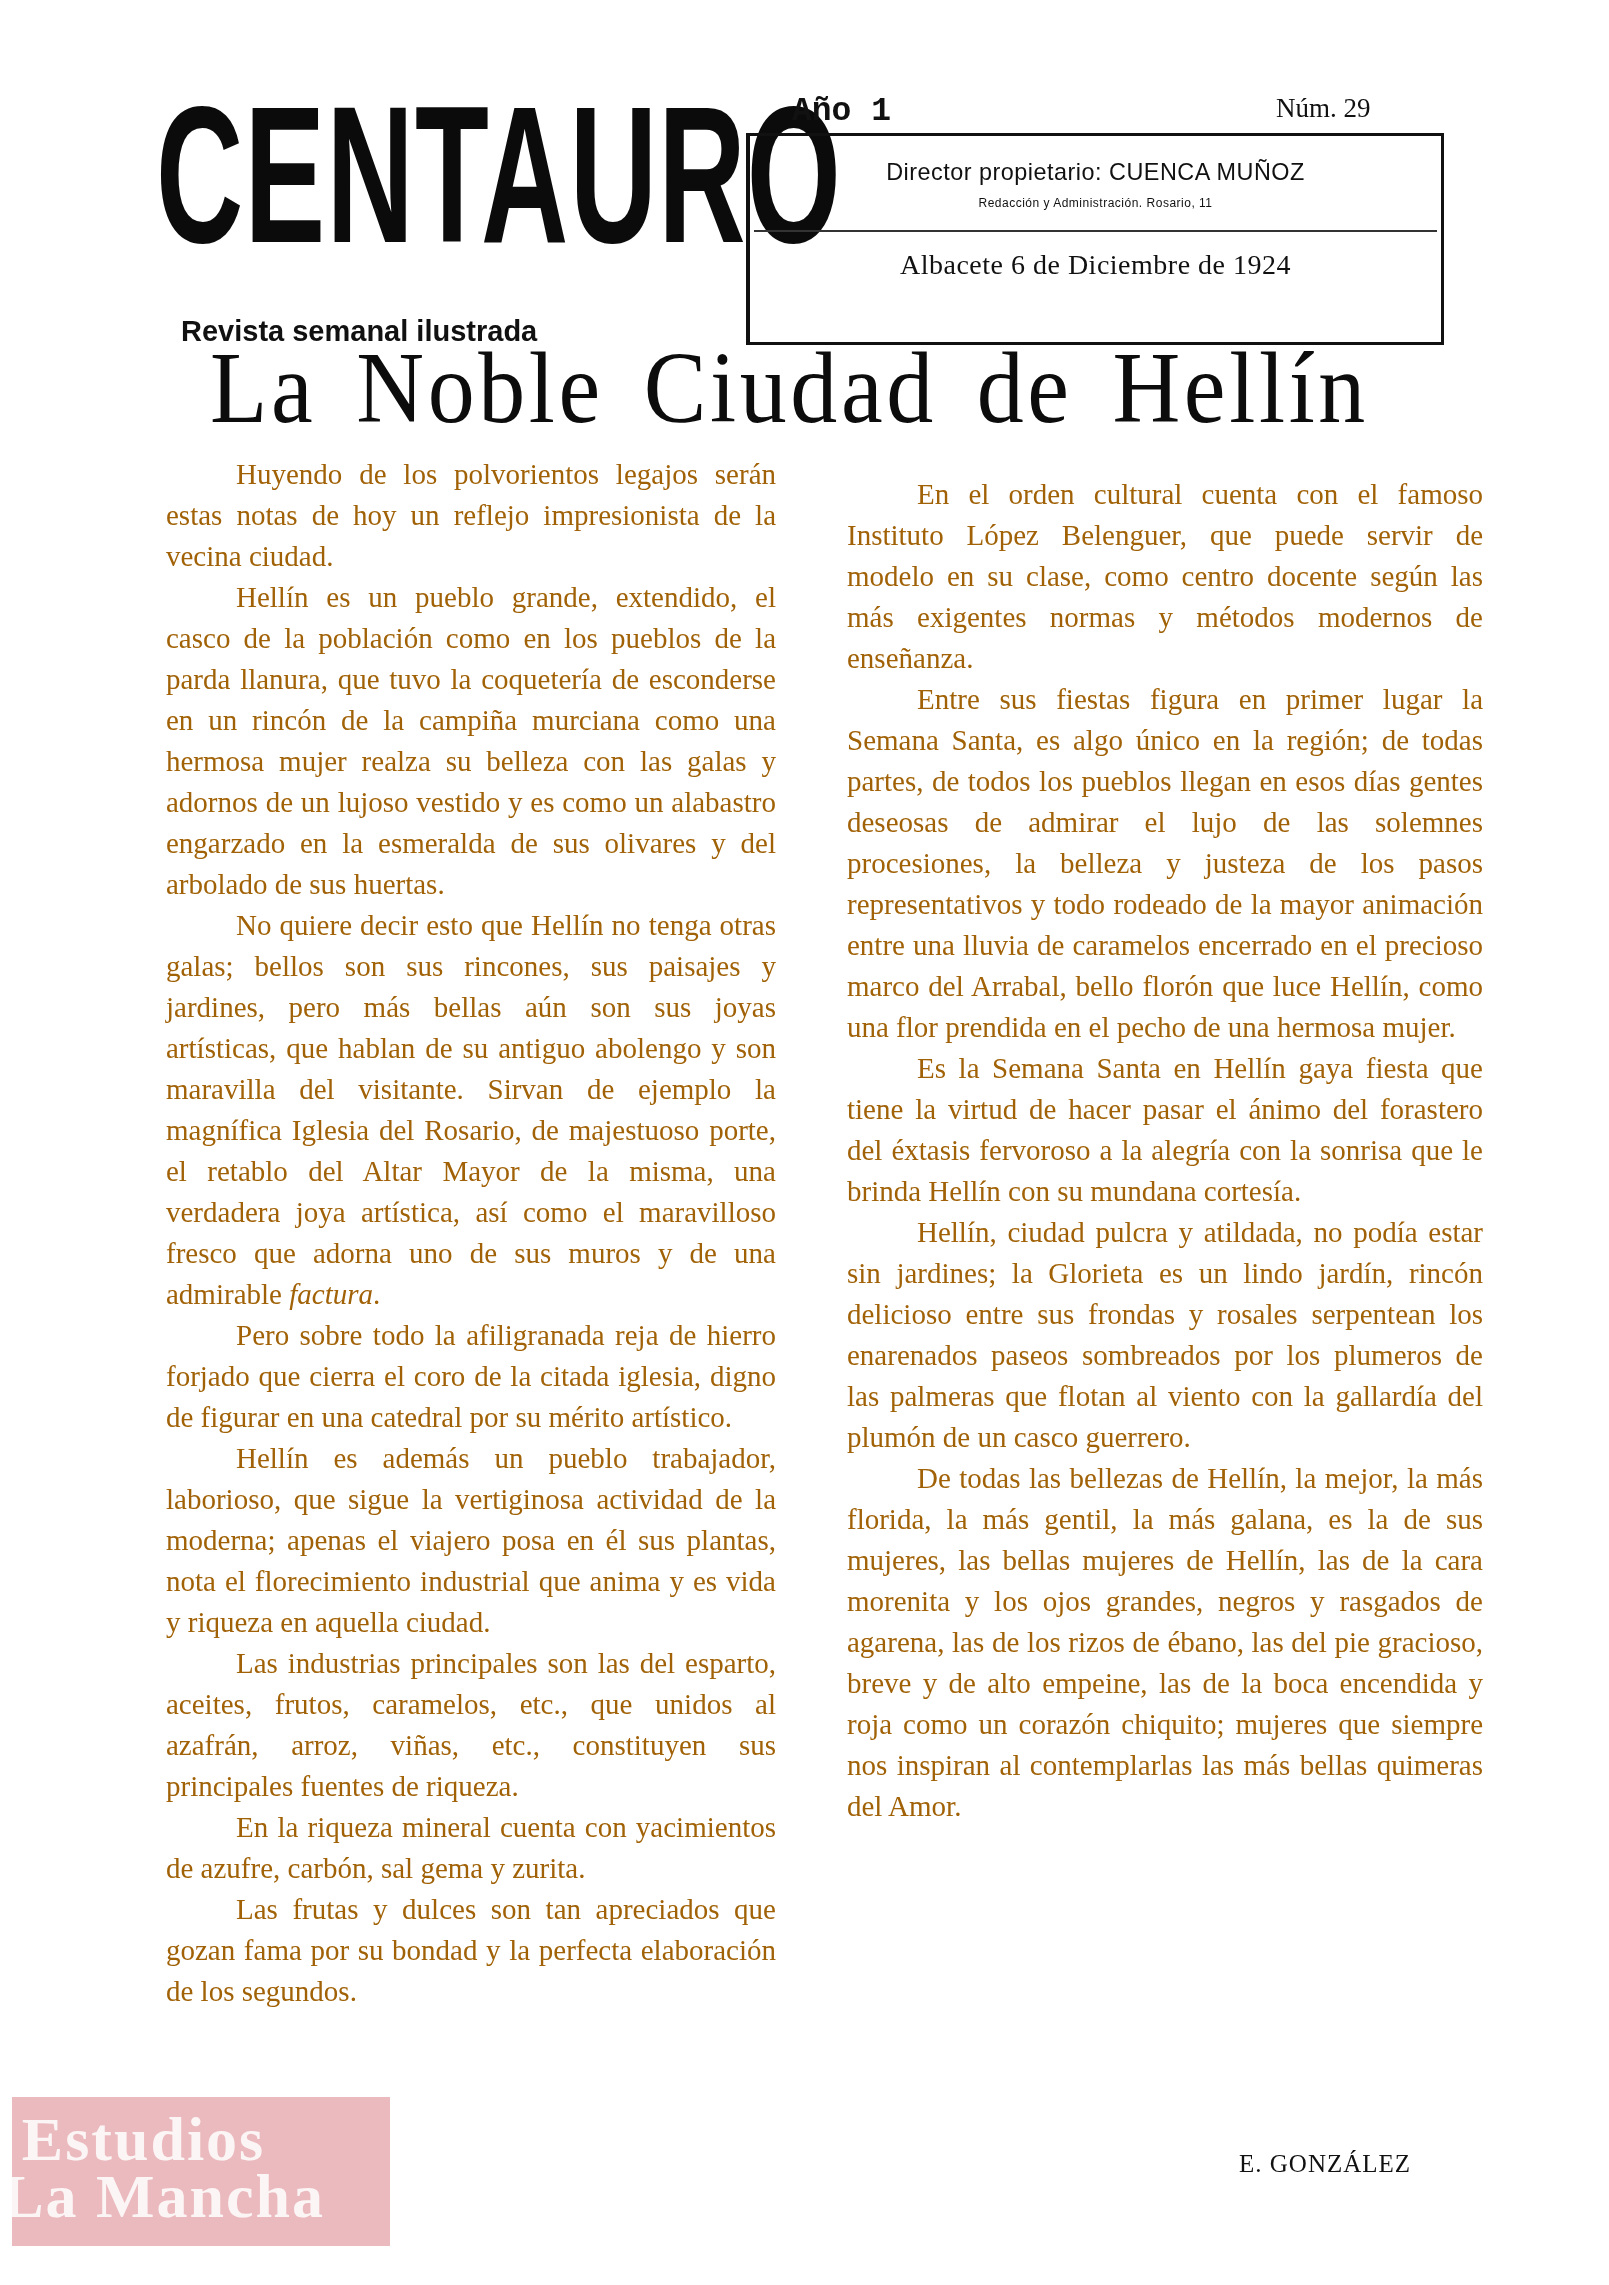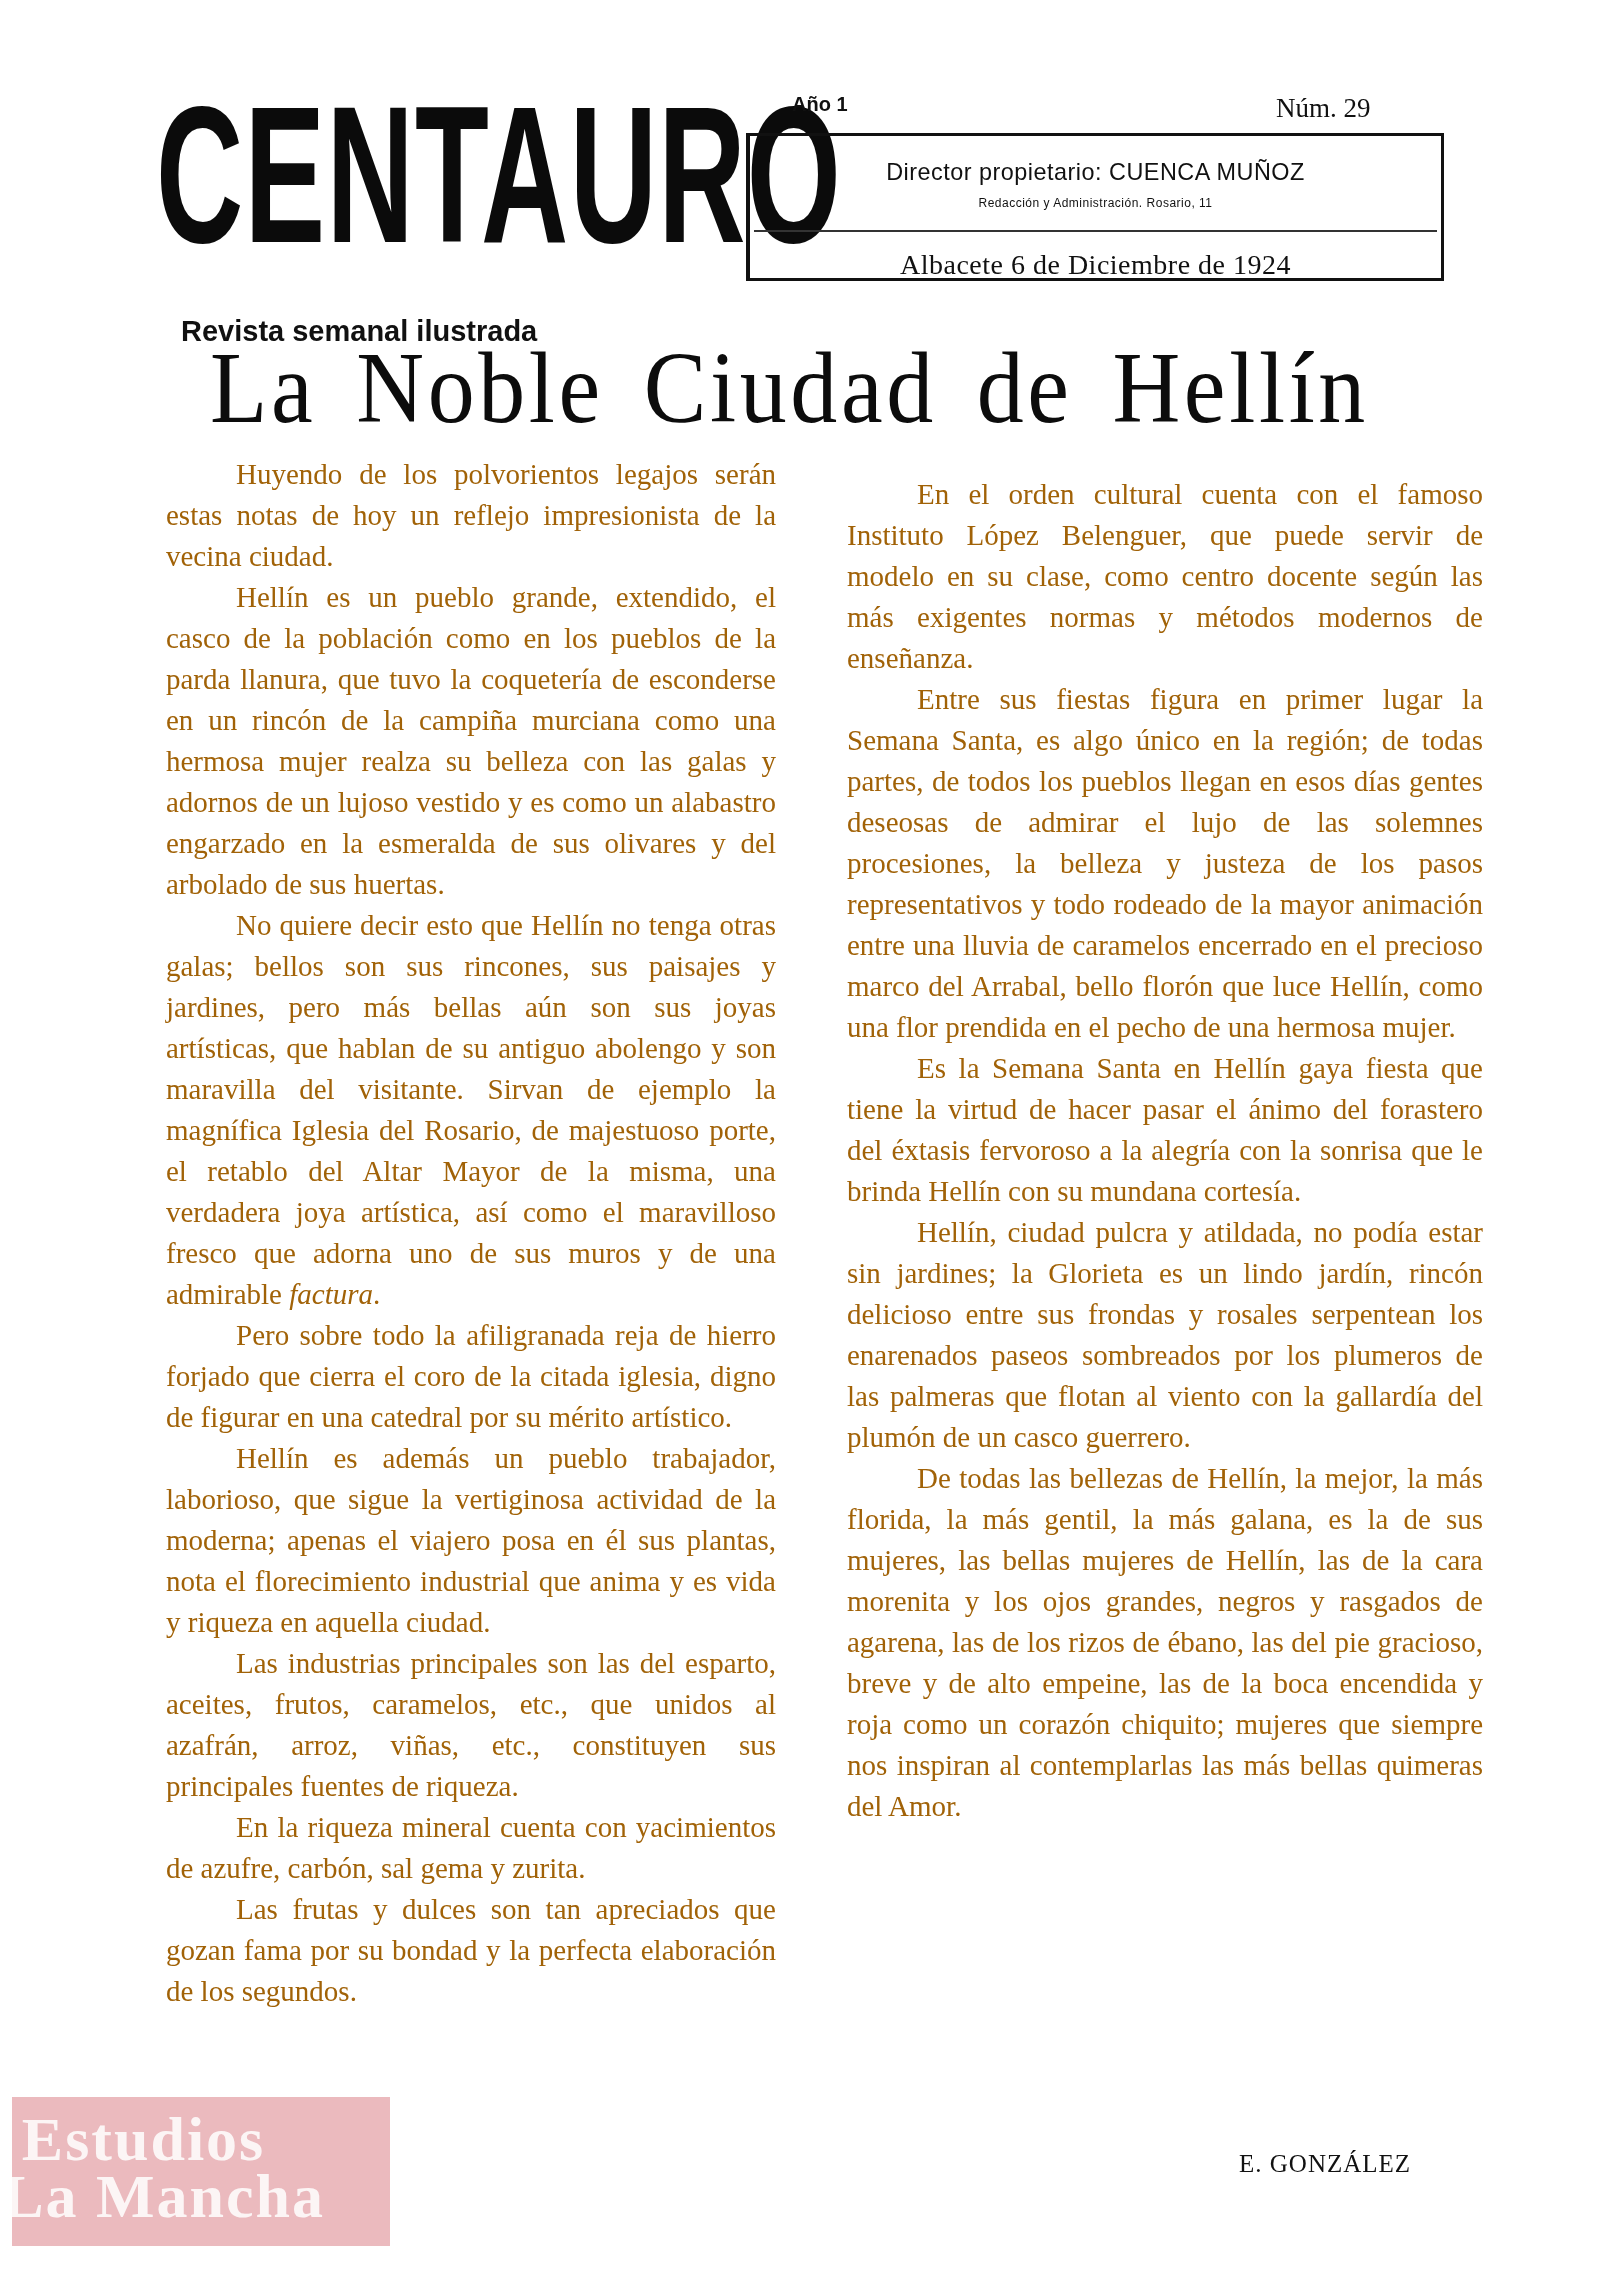--- a/index.html
+++ b/index.html
@@ -10,24 +10,24 @@
     font-size:195px; line-height:176px; letter-spacing:2px;
     transform:scaleX(0.62); transform-origin:left top; color:#0b0b0b;
     white-space:nowrap;
   }
   .subtitle {
     position:absolute; left:181px; top:271px;
     font-family:"Liberation Sans", sans-serif; font-weight:bold; font-size:29px; color:#111;
     white-space:nowrap;
     margin-top:44px;
   }
-  .ano { position:absolute; left:792px; top:93px; font-family:Liberation Sans, sans-serif; font-weight:bold; font-size:20px; }
+  .ano { position:absolute; left:792px; top:93px; font-family:Liberation Mono, monospace; font-weight:bold; font-size:33px; }
   .num { position:absolute; left:1276px; top:93px; font-family:"Liberation Serif", serif; font-size:27px; }
   .infobox {
-    position:absolute; left:746px; top:133px; width:698px; height:148px;
+    position:absolute; left:746px; top:133px; width:698px; height:212px;
     border:3.9px solid #111; border-left-width:4.9px; box-sizing:border-box;
   }
   .infobox .divider { position:absolute; left:3.9px; right:3.9px; top:94px; border-top:2.9px double #333; }
   .director { position:absolute; left:0; right:0; top:23.4px; text-align:center; font-family:"Liberation Sans", sans-serif; font-size:23.4px; letter-spacing:0.5px; }
   .redaccion { position:absolute; left:0; right:0; top:60px; text-align:center; font-family:"Liberation Sans", sans-serif; font-size:12px; letter-spacing:0.5px; }
   .dateline { position:absolute; left:0; right:0; top:113px; text-align:center; font-family:"Liberation Serif", serif; font-size:28px; letter-spacing:0.5px; }
   .title {
     position:absolute; left:210px; top:330px; width:1209px;
     font-family:"Liberation Serif", serif; font-size:101px; letter-spacing:3.9px;
     word-spacing:13.7px; white-space:nowrap; color:#0c0c0c;

